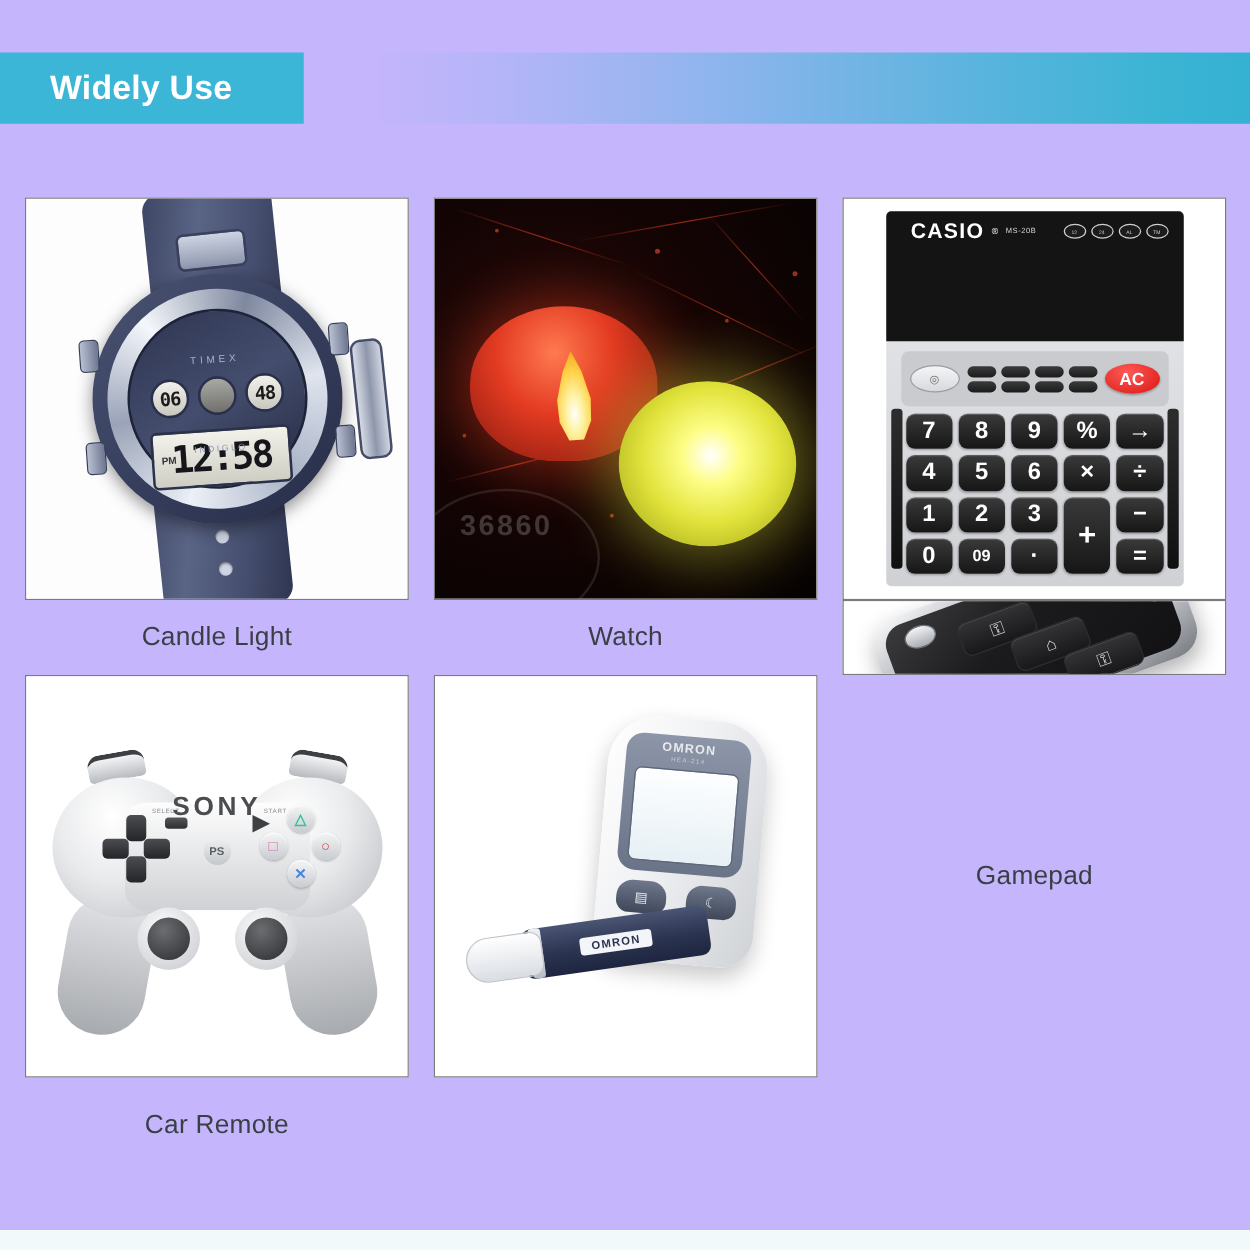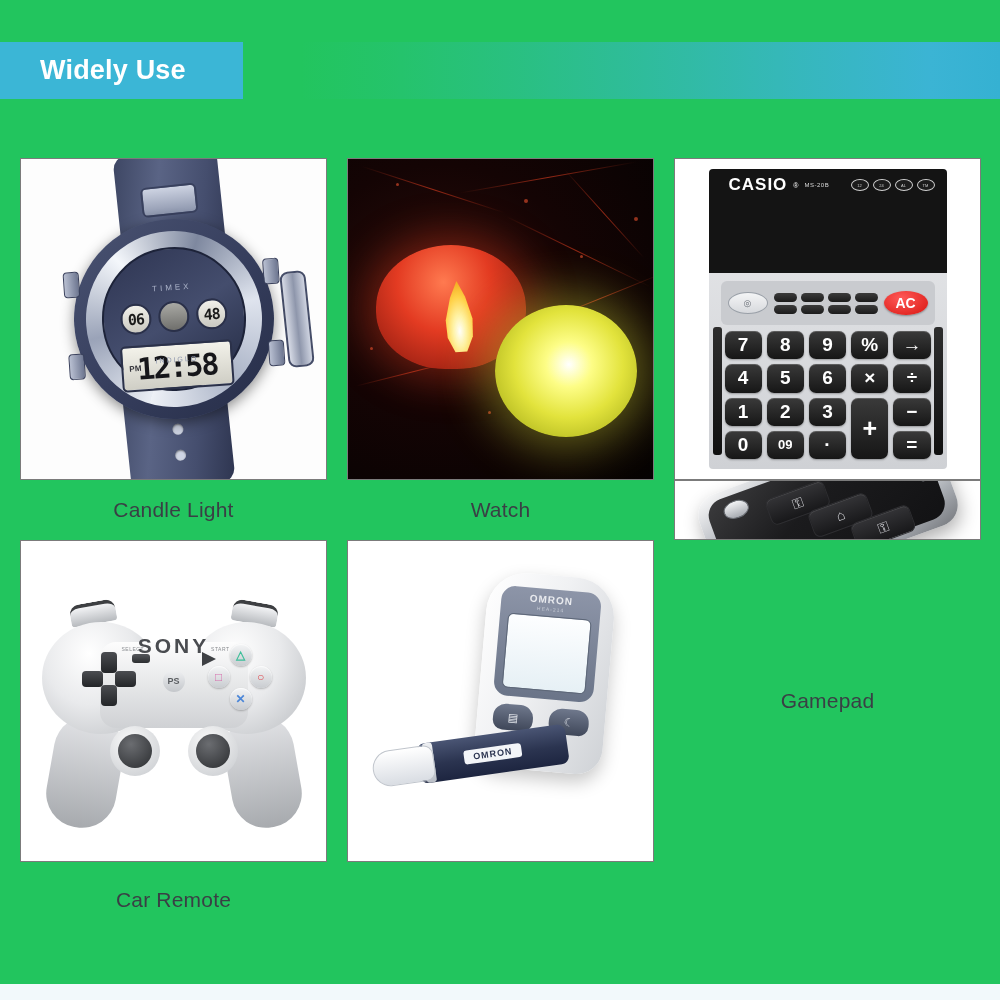--- a/index.html
+++ b/index.html
@@ -2,21 +2,21 @@
 <html><head>
 <meta charset="utf-8">
 <style>
   * { box-sizing: border-box; margin: 0; padding: 0; }
   html, body {
     width: 1000px; height: 1000px;
     background: #f2f9fb;
     font-family: "Liberation Sans", sans-serif;
     overflow: hidden;
   }
-  .page { position: relative; width: 1000px; height: 984px; background: #22c55e; }
+  .page { position: relative; width: 1000px; height: 984px; background: #c4b5fd; }
 
   
   .header-band {
     position: absolute; left: 0; top: 42px; width: 1000px; height: 57px;
     background: linear-gradient(to right,
       rgba(59,180,212,0) 0px, rgba(59,180,212,0) 300px,
       rgba(59,180,212,0.10) 390px, rgba(59,180,212,0.30) 520px,
       rgba(59,180,212,0.55) 660px, rgba(59,180,212,0.80) 800px,
       rgba(59,180,212,1) 930px, #35b1d2 1000px);
   }
@@ -543,20 +543,21 @@
         <div class="fiber" style="left:6px;   top:212px; width:120px; transform:rotate(-14deg);"></div>
         <div class="fiber" style="left:196px; top:54px;  width:120px; transform:rotate(48deg);"></div>
         <div class="spark" style="left:48px;  top:24px;  width:3px; height:3px;"></div>
         <div class="spark" style="left:176px; top:40px;  width:4px; height:4px;"></div>
         <div class="spark" style="left:232px; top:96px;  width:3px; height:3px;"></div>
         <div class="spark" style="left:286px; top:58px;  width:4px; height:4px;"></div>
         <div class="spark" style="left:22px;  top:188px; width:3px; height:3px;"></div>
         <div class="spark" style="left:268px; top:178px; width:3px; height:3px;"></div>
         <div class="spark" style="left:140px; top:252px; width:3px; height:3px;"></div>
 
+        <div class="candle-emblem">36860</div>
 
         <div class="tealight red">
           <div class="flame"></div>
         </div>
 
         <div class="tealight yellow"></div>
       </div>
     </div>
 
     <div class="card">

